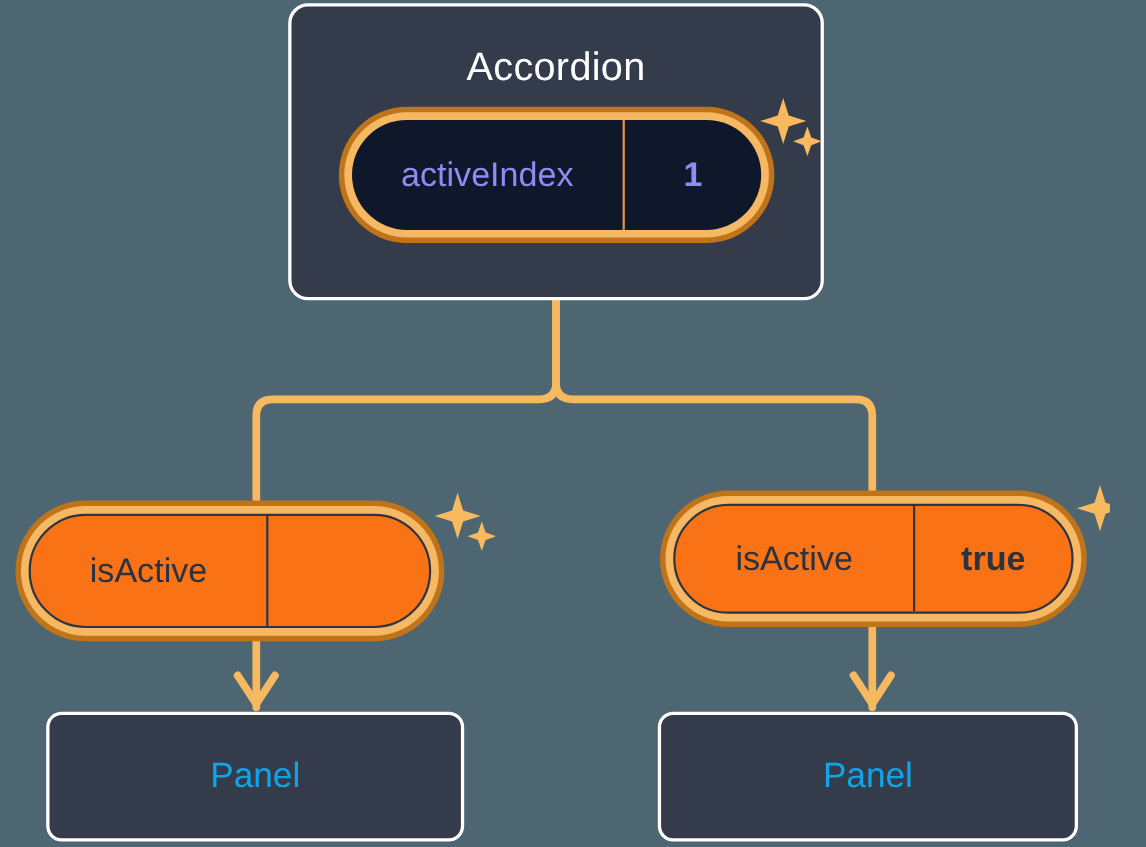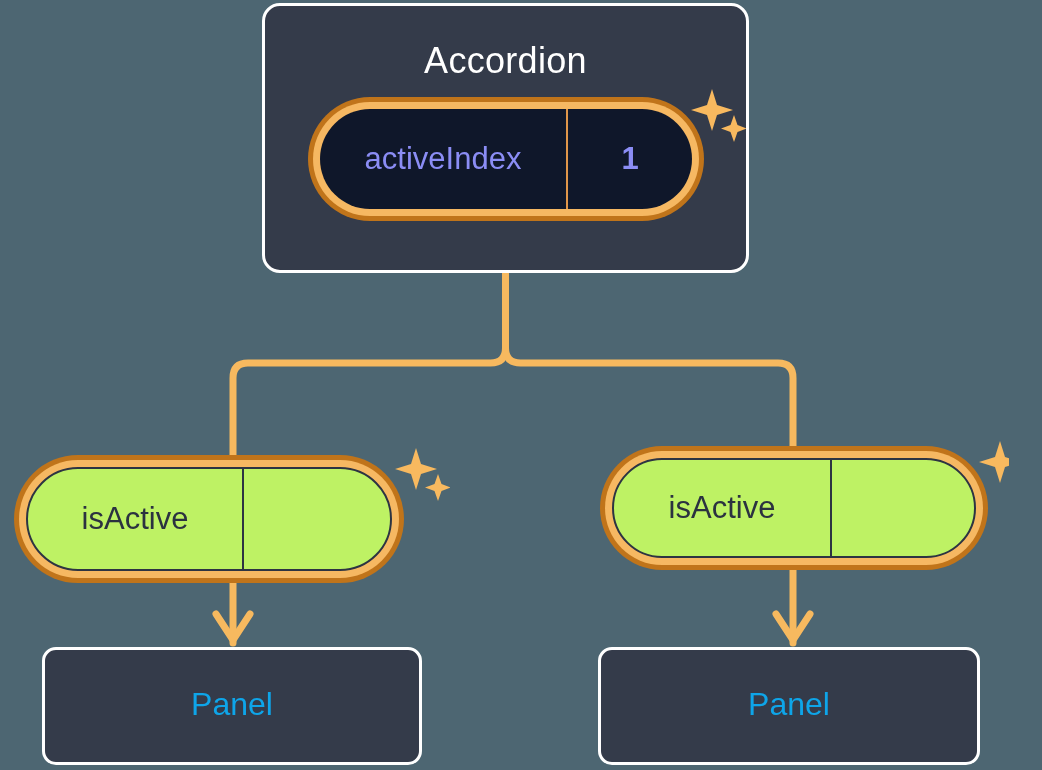--- a/index.html
+++ b/index.html
@@ -99,21 +99,21 @@
   }
   .pill-dark .pill-val {
     color: #8b8df5;
     font-size: 31px;
     font-weight: 700;
     flex: 1 1 auto;
   }
 
   
   .pill-purple .pill-body {
-    background: #bef264;
+    background: #f97316;
     border: 2px solid #2d3442;
   }
   .pill-purple .pill-key {
     color: #2b3240;
     font-size: 31px;
     font-weight: 400;
     border-right: 2px solid #2d3442;
   }
   .pill-purple .pill-val {
     color: #2b3240;
@@ -245,20 +245,21 @@
 
   <div class="node-box" id="panel-left">
     <div class="panel-label">Panel</div>
   </div>
 
   <div class="pill pill-purple" id="pill-is-active-right">
     <div class="ring-outer"></div>
     <div class="ring-inner"></div>
     <div class="pill-body">
       <div class="pill-key">isActive</div>
+      <div class="pill-val">true</div>
     </div>
   </div>
 
   <svg class="sparkle" style="left:978px; top:433px;" width="56" height="64" viewBox="0 0 56 64">
     <path d="M22 8 L27 24 L43 29 L27 34 L22 50 L17 34 L1 29 L17 24 Z" fill="#f8b95f"></path>
     <path d="M44 34 L47.5 44 L57 47.5 L47.5 51 L44 61 L40.5 51 L31 47.5 L40.5 44 Z" fill="#f8b95f"></path>
   </svg>
 
   <div class="node-box" id="panel-right">
     <div class="panel-label">Panel</div>

